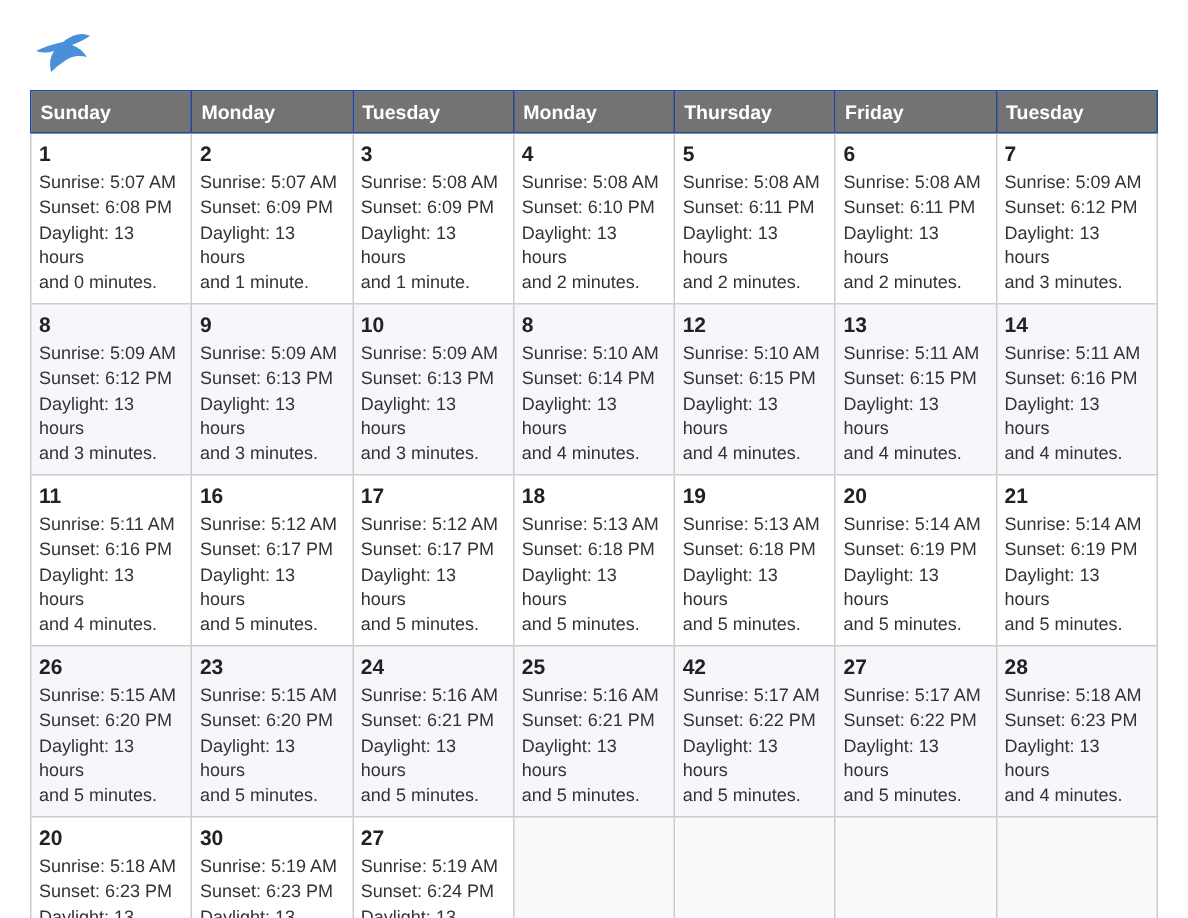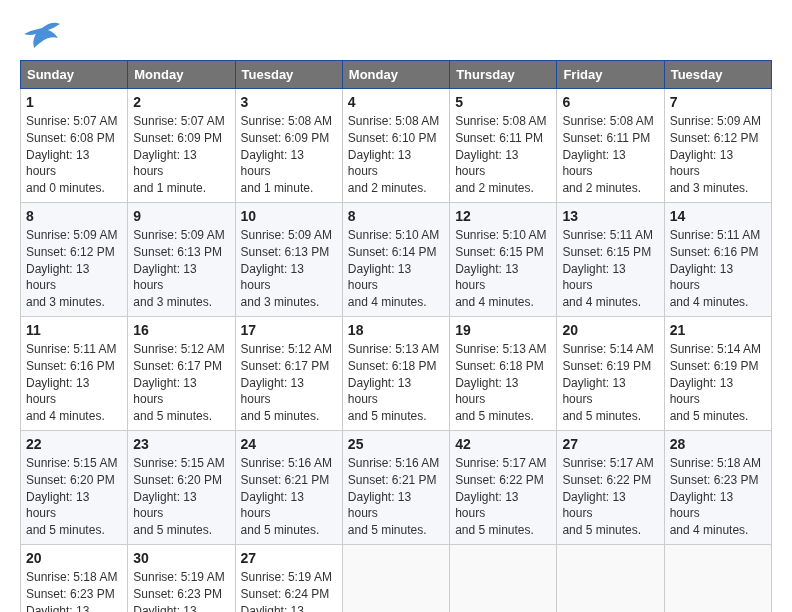--- a/index.html
+++ b/index.html
@@ -266,21 +266,21 @@
         <td>
           <span class="day-num">21</span>
           <div class="day-info" style="white-space: pre-line;">Sunrise: 5:14 AM
 Sunset: 6:19 PM
 Daylight: 13 hours
 and 5 minutes.</div>
         </td>
       </tr>
       <tr>
         <td>
-          <span class="day-num">22</span>
+          <span class="day-num">26</span>
           <div class="day-info" style="white-space: pre-line;">Sunrise: 5:15 AM
 Sunset: 6:20 PM
 Daylight: 13 hours
 and 5 minutes.</div>
         </td>
         <td>
           <span class="day-num">23</span>
           <div class="day-info" style="white-space: pre-line;">Sunrise: 5:15 AM
 Sunset: 6:20 PM
 Daylight: 13 hours

